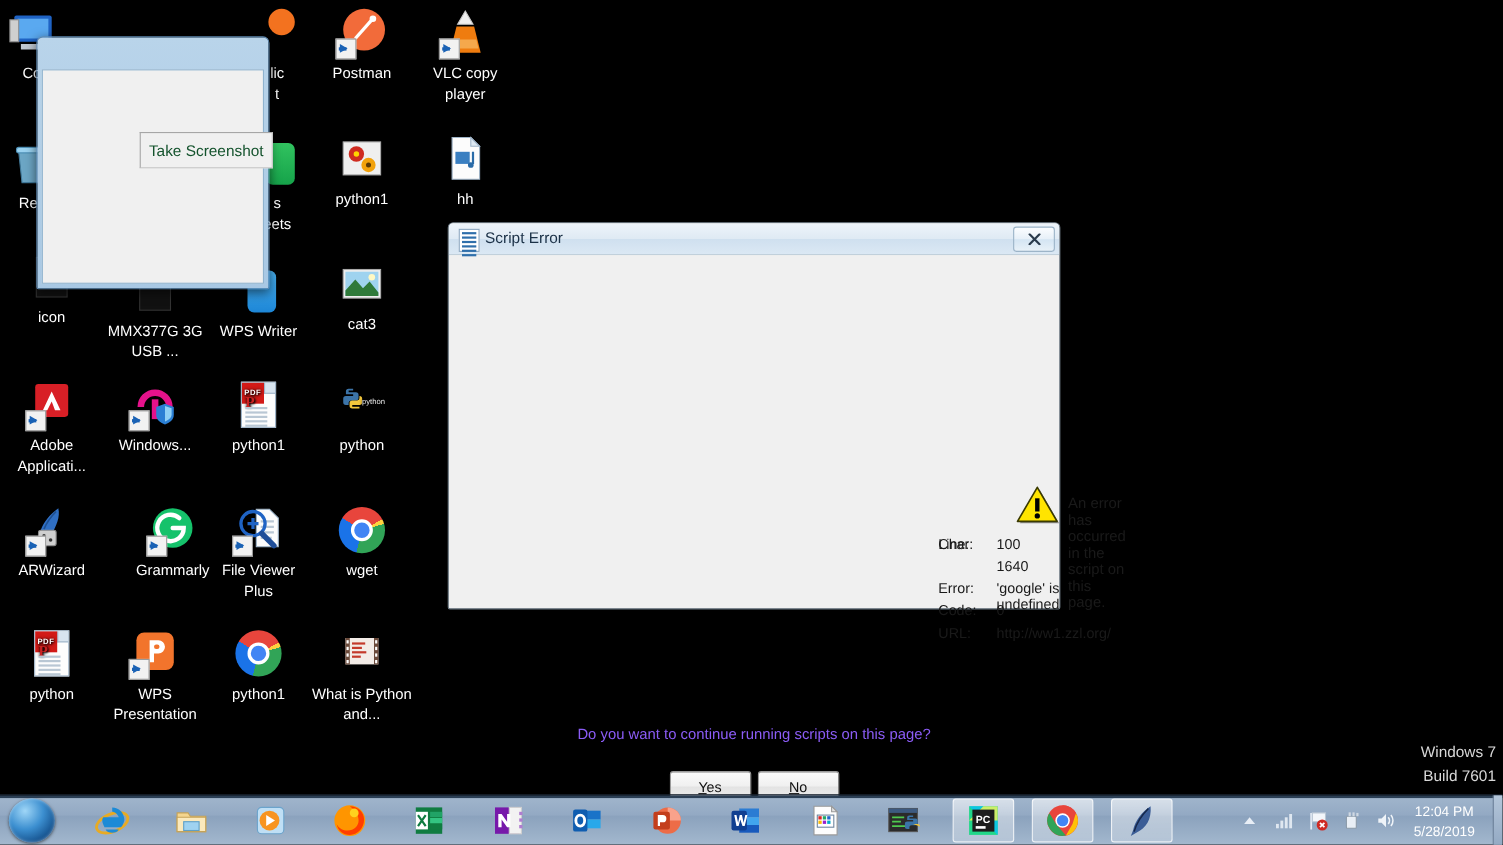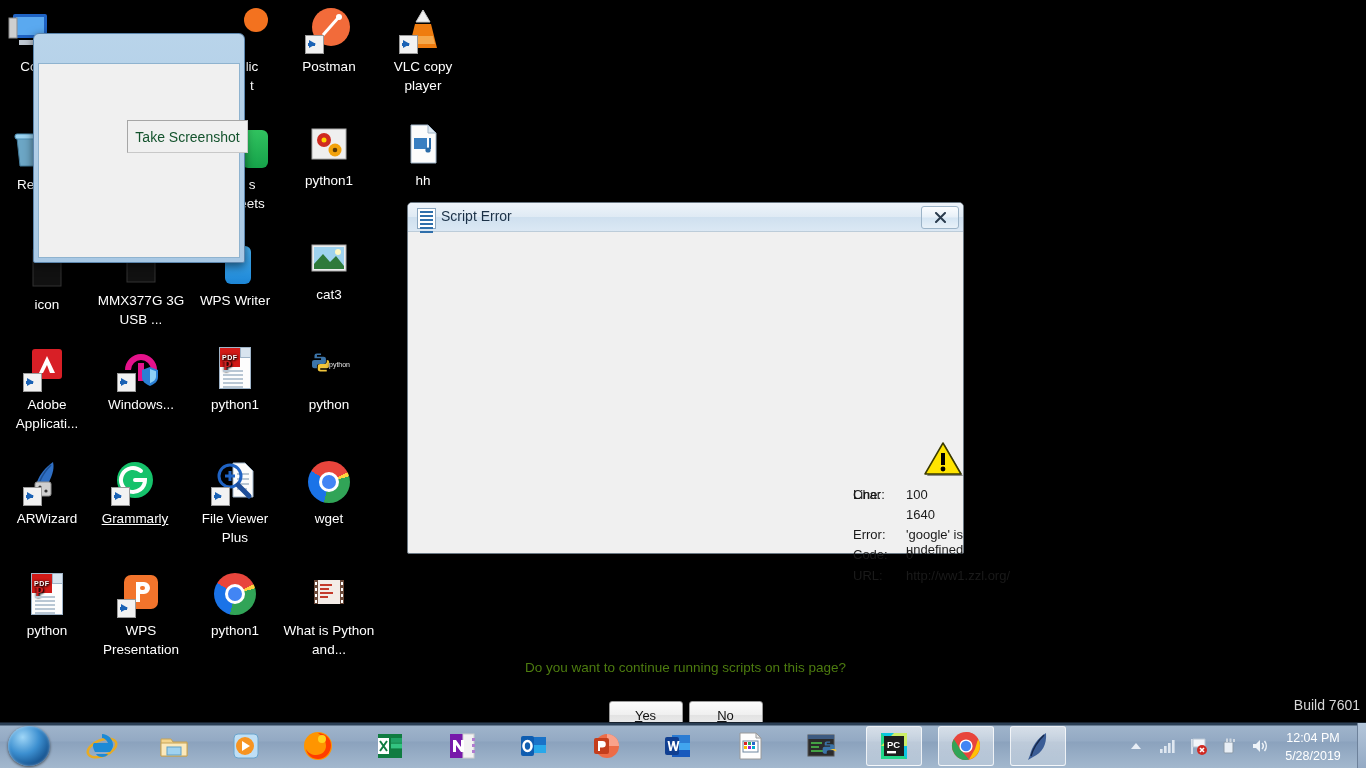--- a/index.html
+++ b/index.html
@@ -74,21 +74,21 @@
   .dlg-ico i{display:block;height:1.6px;background:#2f6fab;margin:2.4px 2px 0 2px;}
   #dlgTitleText{position:absolute;left:33px;top:5px;font-size:14px;color:#1b3147;}
   #dlgClose{position:absolute;right:4px;top:3px;width:36px;height:21px;border:1px solid #9cb4c8;border-radius:3px;
             background:linear-gradient(to bottom,#fbfdff 0%,#e7f0f8 48%,#d4e5f3 52%,#e8f1f8 100%);
             display:flex;align-items:center;justify-content:center;font-size:12px;color:#2a3b4d;cursor:default;}
   .warnicon{position:absolute;left:515px;top:237px;width:40px;height:36px;}
   #errHeadline{position:absolute;left:563px;top:247px;font-size:13.5px;color:#1a1a1a;}
   .detail{position:absolute;font-size:13px;color:#1a1a1a;}
   .dl-label{left:445px;}
   .dl-value{left:498px;}
-  #question{position:absolute;left:0;right:0;top:457px;text-align:center;font-size:13.5px;color:#4d7c0f;}
+  #question{position:absolute;left:0;right:0;top:457px;text-align:center;font-size:13.5px;color:#8b5cf6;}
   #dlgBtns{position:absolute;left:0;right:0;top:498px;display:flex;justify-content:center;gap:6px;}
   .wbtn{min-width:48px;height:26px;padding:0 12px;font-size:13px;color:#111;
         background:linear-gradient(to bottom,#fbfbfb 0%,#f0f0f0 48%,#e3e3e3 52%,#eeeeee 100%);
         border:1px solid #9a9a9a;border-radius:3px;display:flex;align-items:center;justify-content:center;cursor:default;}
   .wbtn u{text-decoration:underline;}
 
   
   #watermark{position:absolute;right:6px;bottom:52px;text-align:right;color:#d8d8d8;font-size:14px;line-height:22px;}
 
   
@@ -128,21 +128,21 @@
       </div>
       <div class="icon-cell" style="left: -18px; top: 124px;">
         <div class="icon-img">
           <div class="art"><svg viewBox="0 0 48 48" width="48" height="48">
               <path d="M12 14h24l-3 28H15z" fill="#7fc4e8" opacity=".85" stroke="#4d8fb5"></path>
               <rect x="10" y="10" width="28" height="5" rx="2" fill="#9ad2f0" stroke="#4d8fb5"></rect>
             </svg></div>
         </div>
         <span class="icon-label">Rec</span>
       </div>
-      <div class="icon-cell" style="left: 0px; top: 244px;">
+      <div class="icon-cell" style="left: 0px; top: 228px;">
         <div class="icon-img">
           <div class="art"><svg viewBox="0 0 48 48" width="48" height="48">
               <rect x="10" y="6" width="28" height="36" fill="#111" stroke="#333"></rect>
             </svg></div>
         </div>
         <span class="icon-label">icon</span>
       </div>
       <div class="icon-cell" style="left: 205px; top: 6px;">
         <div class="icon-img">
           <div class="art">
@@ -295,21 +295,21 @@
               <path d="M30 4 C22 10 17 16 14 24 l10 4 c4-8 8-16 6-24z" fill="#2f6fc4"></path>
               <path d="M28 7 C23 12 19 18 17 23" stroke="#1d4f91" stroke-width="1.5" fill="none"></path>
               <rect x="12" y="24" width="16" height="14" rx="2" fill="#cfcfcf" stroke="#8d8d8d"></rect>
               <circle cx="17" cy="29" r="1.6" fill="#333"></circle>
               <circle cx="23" cy="33" r="1.6" fill="#333"></circle>
             </svg>
          <span class="sc"></span></div>
         </div>
         <span class="icon-label">ARWizard</span>
       </div>
-      <div class="icon-cell" style="left: 88px; top: 458px; text-decoration: underline;">
+      <div class="icon-cell" style="left: 110px; top: 458px;">
         <div class="icon-img">
           <div class="art"><svg viewBox="0 0 48 48" width="48" height="48">
               <circle cx="24" cy="22" r="18" fill="#15c26b"></circle>
               <path d="M24 22 h10 a12 12 0 11-4-9" fill="none" stroke="#fff" stroke-width="4" stroke-linecap="round"></path>
             </svg>
          <span class="sc"></span></div>
         </div>
         <span class="icon-label">Grammarly</span>
       </div>
       <div class="icon-cell" style="left: 188px; top: 458px;">
@@ -426,20 +426,21 @@
     </div>
   </div>
 
   <svg class="warnicon" viewBox="0 0 40 36">
     <path d="M20 3 L38 34 L2 34 Z" fill="#8c8c8c" transform="translate(2,2)"></path>
     <path d="M20 3 L38 34 L2 34 Z" fill="#ffe400" stroke="#3a3a00" stroke-width="1.5" stroke-linejoin="round"></path>
     <rect x="18" y="13" width="4" height="12" fill="#000"></rect>
     <circle cx="20" cy="29" r="2.4" fill="#000"></circle>
   </svg>
 
+  <div id="errHeadline">An error has occurred in the script on this page.</div>
 
   <div id="details">
       <div class="detail dl-label" style="top: 284px;">Line:</div>
       <div class="detail dl-value" style="top: 284px;">100</div>
       <div class="detail dl-label" style="top: 284px;">Char:</div>
       <div class="detail dl-value" style="top: 304px;">1640</div>
       <div class="detail dl-label" style="top: 324px;">Error:</div>
       <div class="detail dl-value" style="top: 324px;">'google' is undefined</div>
       <div class="detail dl-label" style="top: 344px;">Code:</div>
       <div class="detail dl-value" style="top: 344px;">0</div>
@@ -453,20 +454,21 @@
     <div class="wbtn">
         <span id="yesLbl"><u>Y</u>es</span>
       </div>
     <div class="wbtn">
         <span id="noLbl"><u>N</u>o</span>
       </div>
   </div>
 </div>
 
 <div id="watermark">
+  <div>Windows 7</div>
   <div>Build 7601</div>
 </div>
 
 <div id="taskbar">
   <div id="startbtn">
     <div class="orb"></div>
   </div>
   <div class="tb-items" id="tbItems">
       <div class="tb-item">
         <div class="tb-ico"><svg viewBox="0 0 32 32" width="32" height="32">

